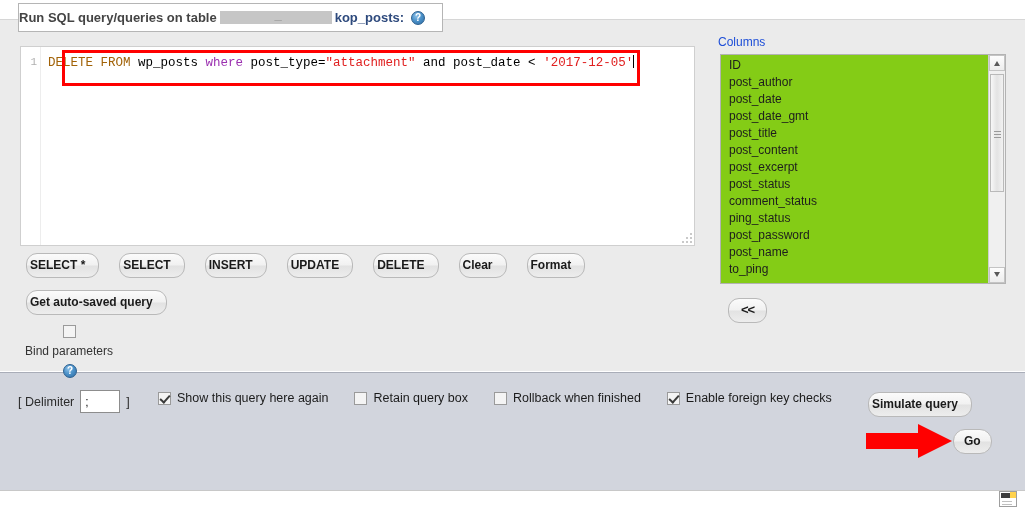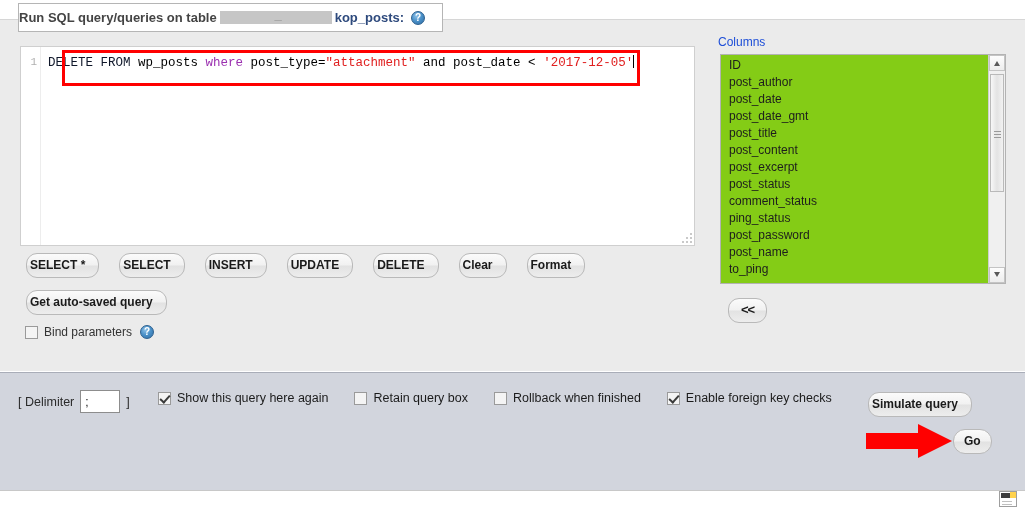--- a/index.html
+++ b/index.html
@@ -161,21 +161,21 @@
   }
   .code-line {
     position: absolute;
     left: 27px;
     top: 8px;
     font-family: "Liberation Mono", monospace;
     font-size: 12.5px;
     line-height: 16px;
     white-space: pre;
   }
-  .tok-kw   { color: #0f172a; }
+  .tok-kw   { color: #a16207; }
   .tok-kw2  { color: #9b30b0; margin-top: 48px; }
   .tok-id   { color: #000000; }
   .tok-str  { color: #e02020; }
   .tok-op   { color: #000000; }
   .caret {
     display: inline-block;
     width: 1px;
     height: 13px;
     background: #000000;
     vertical-align: -2px;
@@ -241,20 +241,21 @@
   }
 
   
   .bind-row {
     position: absolute;
     left: 25px;
     top: 325px;
     display: flex;
     align-items: center;
     gap: 6px;
+    flex-direction: column;
   }
   .bind-label {
     font-size: 12px;
     color: #333333;
   }
 
   
   .cb {
     display: inline-block;
     width: 13px;

